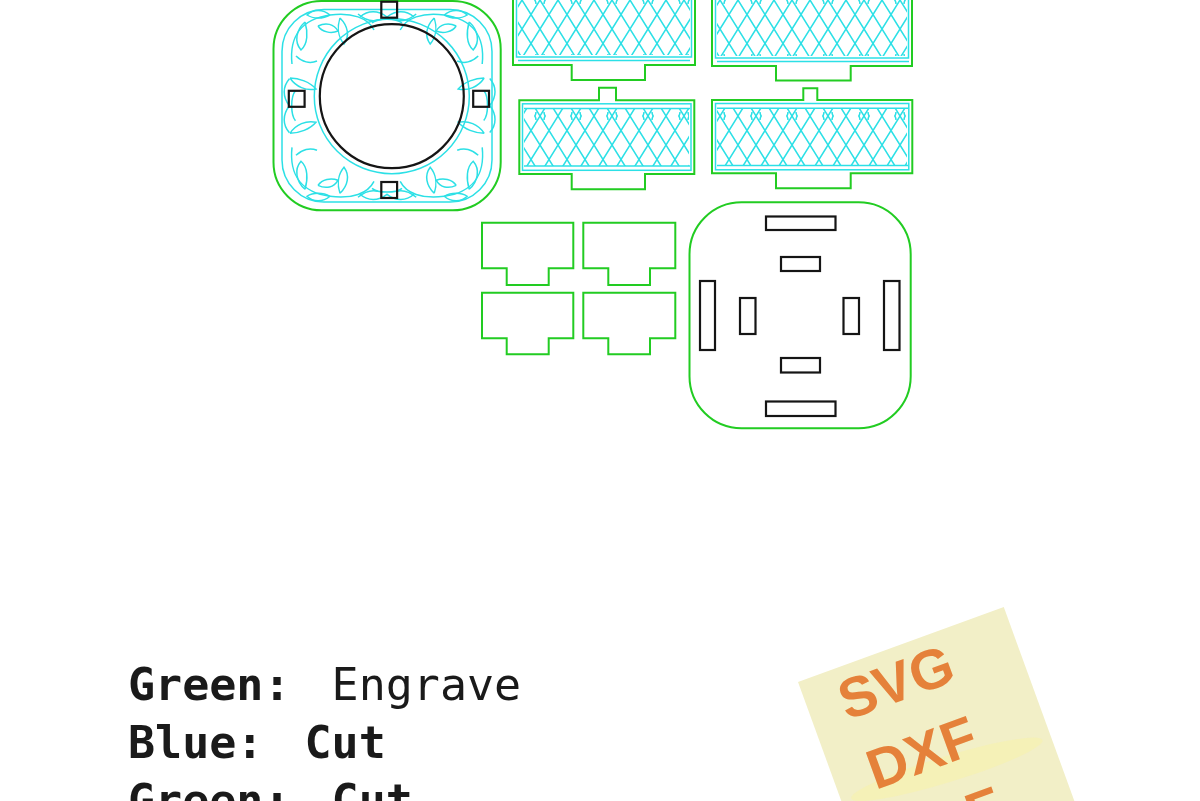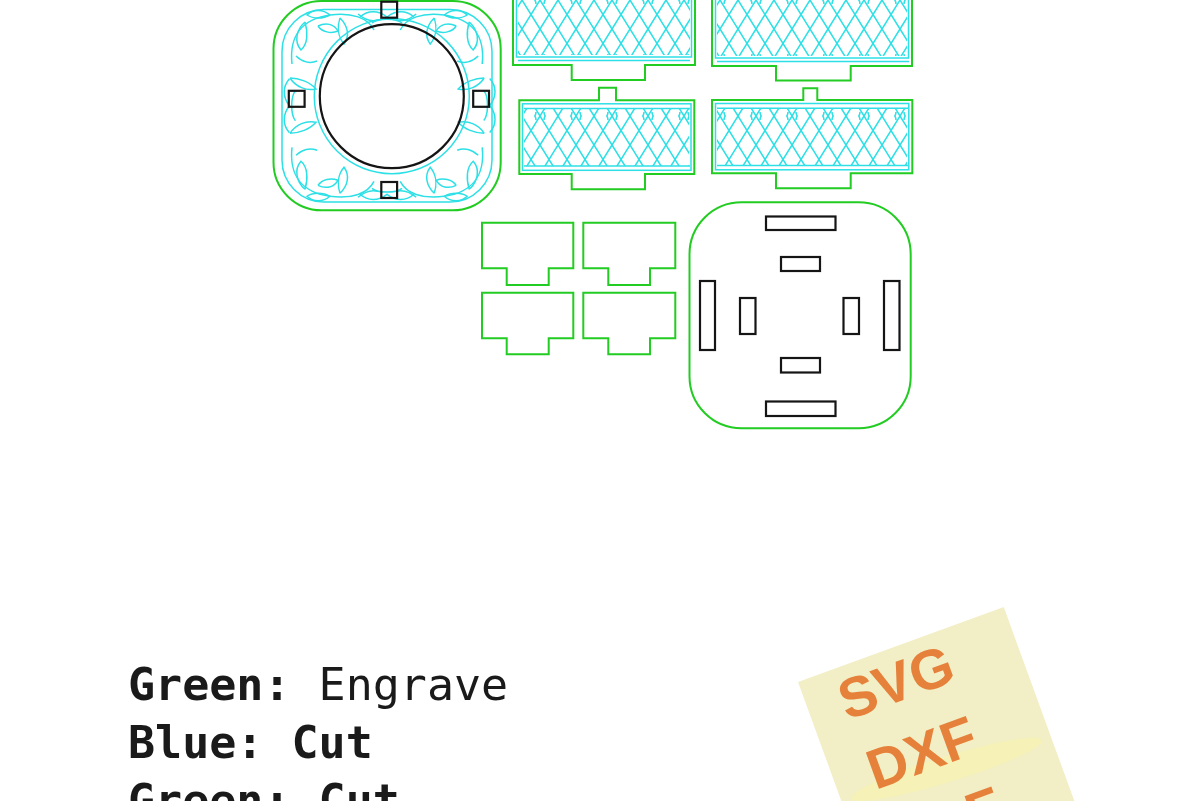--- a/index.html
+++ b/index.html
@@ -12,21 +12,21 @@
   .gr{stroke:#22cc22;fill:none;stroke-width:2;}
   .cy{stroke:#2ce0e6;fill:none;stroke-width:1.5;}
   .bk{stroke:#151515;fill:none;stroke-width:2.2;}
 
   
   .legend{position:absolute;left:128px;top:658px;width:620px;
           font-family:"DejaVu Sans Mono","Liberation Mono",monospace;
           font-size:45px;color:#1a1a1a;}
   .legend-line{height:58px;white-space:nowrap;}
   .legend-label{font-weight:bold;}
-  .legend-value{margin-left:28px;}
+  .legend-value{margin-left:41px;}
   .legend-value.bold{font-weight:bold;}
 
   
   .format-card{position:absolute;left:798px;top:682px;width:219px;height:300px;
                background:#f2efc7;transform:rotate(-20deg);transform-origin:0 0;}
   .card-sheen{position:absolute;left:10px;top:120px;width:200px;height:26px;
               background:#f7f3a9;opacity:.55;transform:rotate(3deg);border-radius:50%;}
   .card-text{position:absolute;left:0;top:-4px;width:184px;text-align:center;
              font-weight:bold;font-size:56px;line-height:75px;color:#e5813a;}
 </style>

